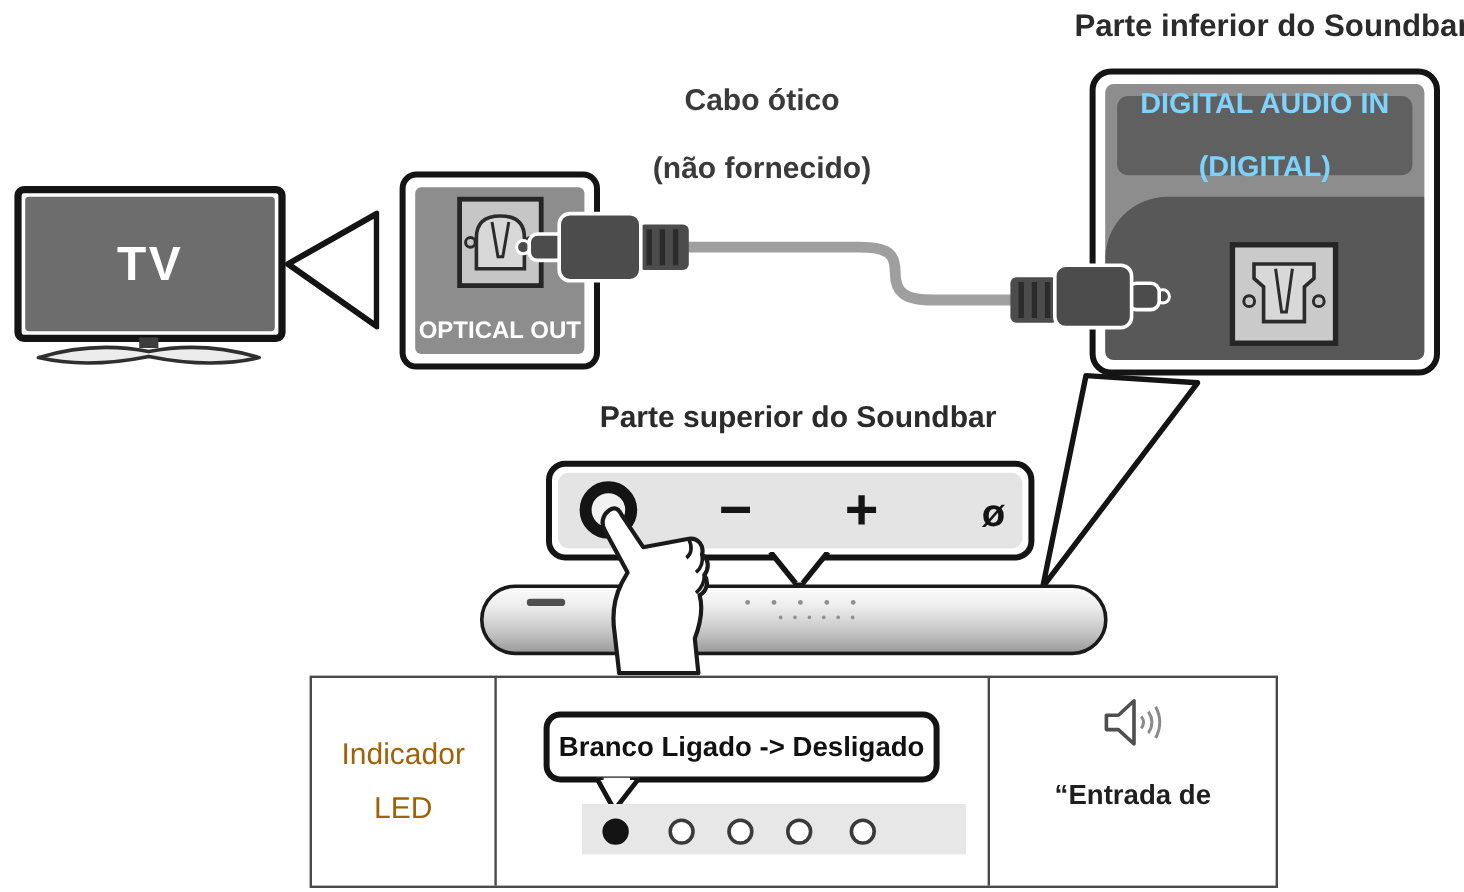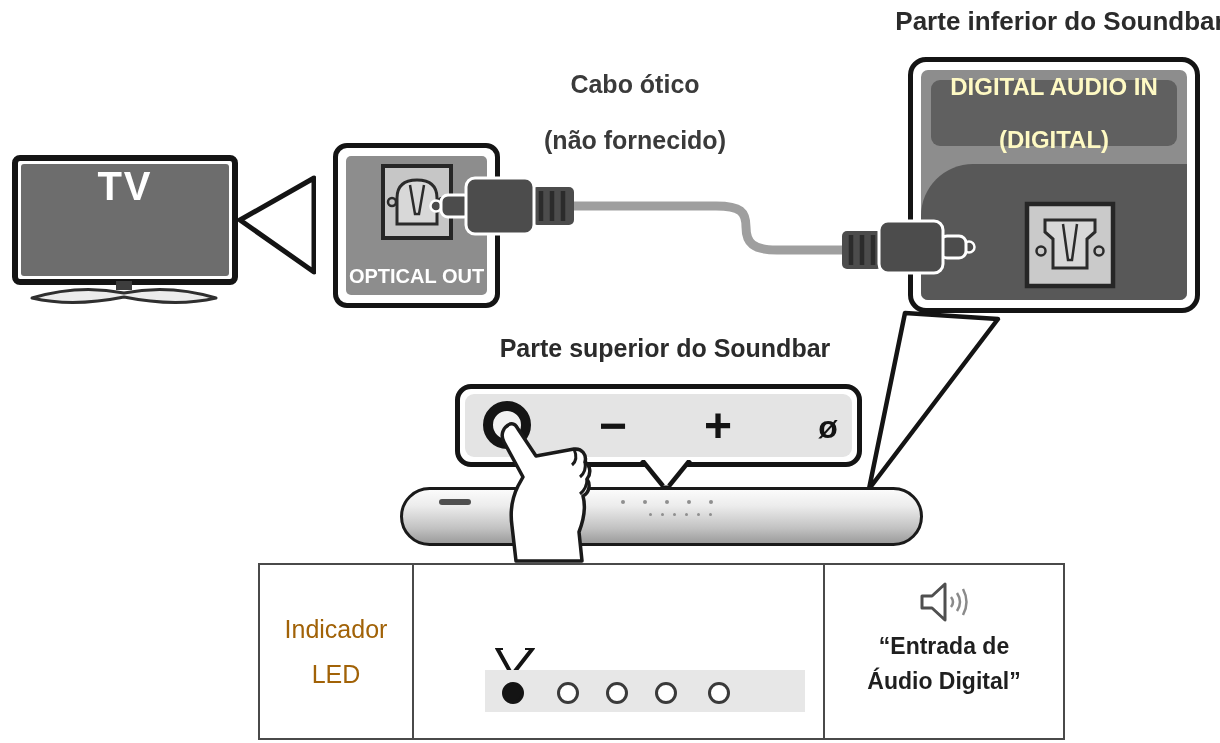--- a/index.html
+++ b/index.html
@@ -13,40 +13,40 @@
   .ttl { position:absolute; text-align:center; font-weight:700; color:#2b2b2b; }
   #t-bottom { left:893px; top:6px;  width:334px; font-size:26px; }
   #t-cable1 { left:520px; top:70px;  width:230px; font-size:25px; color:#3a3a3a; }
   #t-cable2 { left:505px; top:126px; width:260px; font-size:25px; color:#3a3a3a; }
   #t-top    { left:480px; top:334px; width:370px; font-size:25px; }
 
   
   .tv { left:12px; top:155px; width:226px; height:130px; background:#fff;
         border:6px solid #141414; border-radius:8px; }
   .tv-screen { position:absolute; left:3px; top:3px; right:3px; bottom:3px; background:#6d6d6d;
-        border-radius:3px; display:flex; align-items:flex-start; justify-content:center; }
+        border-radius:3px; display:flex; align-items:center; justify-content:center; }
   .tv-screen span { color:#fff; font-size:40px; font-weight:700; letter-spacing:2px; }
 
   
   .opt-box { left:305px; top:143px; width:167px; height:165px; background:#fff;
         border:5px solid #141414; border-radius:14px;margin-left:28px; }
   .opt-panel { position:absolute; left:8px; top:8px; right:8px; bottom:8px;
         background:#8d8d8d; border-radius:5px; }
   .opt-label { position:absolute; left:0; right:0; bottom:7px; text-align:center;
         color:#fff; font-weight:700; font-size:20px; }
   .port-svg { position:absolute; left:50%; transform:translateX(-50%); top:6px; }
 
   
   .dig-box { left:908px; top:57px; width:292px; height:256px; background:#fff;
         border:5px solid #141414; border-radius:18px; }
   .dig-panel { position:absolute; left:8px; top:8px; right:8px; bottom:8px;
         background:#8d8d8d; border-radius:7px; overflow:hidden; }
   .dig-label { position:absolute; left:10px; top:10px; right:10px; height:66px;
         background:#606060; border-radius:9px; display:flex; flex-direction:column;
-        align-items:center; justify-content:center; color:#fef9c3; font-weight:700;
+        align-items:center; justify-content:center; color:#7dd3fc; font-weight:700;
         font-size:24px; line-height:29px; text-align:center;gap:24px; }
   .dig-lower { position:absolute; left:0; right:0; top:94px; bottom:0;
         background:#585858; border-radius:52px 0 0 0; }
   .dig-port { position:absolute; left:102px; top:36px; }
 
   
   .cp { left:455px; top:384px; width:407px; height:83px; background:#fff;
         border:5px solid #141414; border-radius:16px; }
   .cp-inner { position:absolute; left:5px; top:5px; right:5px; bottom:5px;
         background:#e4e4e4; border-radius:9px; }
@@ -68,21 +68,21 @@
   .sb-dot { position:absolute; border-radius:50%; background:#8f8f8f; }
 
   
   .ltable { left:258px; top:563px; width:807px; height:177px; border:2px solid #4a4a4a;
         display:flex; background:#fff; }
   .cell { height:100%; }
   .c1 { width:154px; border-right:2px solid #4a4a4a; display:flex; flex-direction:column;
         align-items:center; justify-content:center; gap:16px; color:#a16207; font-size:25px; }
   .c2 { width:411px; border-right:2px solid #4a4a4a; position:relative; }
   .c3 { flex:1; display:flex; flex-direction:column; align-items:center; padding-top:14px;
-        gap:8px; color:#1f1f1f; font-size:23px; font-weight:700; }
+        gap:24px; color:#1f1f1f; font-size:23px; font-weight:700; }
   .callout { position:absolute; left:39px; top:28px; width:330px; height:59px; background:#fff;
         border:5px solid #141414; border-radius:14px; display:flex; align-items:center;
         justify-content:center; font-size:23px; font-weight:700; color:#111; }
   .callout-notch { position:absolute; left:81px; top:83px; }
   .led-strip { position:absolute; left:71px; top:105px; width:320px; height:42px; background:#e7e7e7; }
   .led { position:absolute; top:12px; width:22px; height:22px; border-radius:50%;
         background:#fff; border:3px solid #3a3a3a; }
   .led.on { background:#141414; border-color:#141414; }
 </style>
 </head>
@@ -203,37 +203,39 @@
     <path d="M113,42 C114,48 113,53 108,57" fill="none" stroke="#1a1a1a" stroke-width="3"></path>
     <path d="M115,59 C115,66 113,70 108,74" fill="none" stroke="#1a1a1a" stroke-width="3"></path>
   </svg>
 
   <div class="abs ltable">
     <div class="cell c1">
       <div>Indicador</div>
       <div>LED</div>
     </div>
     <div class="cell c2">
+      <div class="callout">
+        <span>Branco Ligado -&gt; Desligado</span>
+      </div>
       <svg class="callout-notch" width="40" height="32" viewBox="0 0 40 32">
         <polygon points="2,0 38,0 17,27" fill="#ffffff" stroke="#141414" stroke-width="4" stroke-linejoin="round"></polygon>
         <rect x="8" y="0" width="22" height="4" fill="#ffffff"></rect>
       </svg>
       <div class="led-strip" id="led-strip">
           <span class="led on" style="left: 17px;"></span>
           <span class="led" style="left: 72px;"></span>
           <span class="led" style="left: 121px;"></span>
           <span class="led" style="left: 170px;"></span>
           <span class="led" style="left: 223px;"></span>
         </div>
     </div>
     <div class="cell c3">
       <svg width="54" height="46" viewBox="0 0 54 46">
         <path d="M5,17 H15 L28,5 V41 L15,29 H5 Z" fill="#ffffff" stroke="#4f4f4f" stroke-width="3" stroke-linejoin="round"></path>
         <path d="M34,18 Q38,23 34,28" fill="none" stroke="#8a8a8a" stroke-width="2.5"></path>
         <path d="M40,14 Q46,23 40,32" fill="none" stroke="#8a8a8a" stroke-width="2.5"></path>
         <path d="M46,10 Q53,23 46,36" fill="none" stroke="#8a8a8a" stroke-width="2.5"></path>
       </svg>
       <div>“Entrada de</div>
-      <div>Áudio Digital”</div>
     </div>
   </div>
 
 </div>
 
 </body></html>

